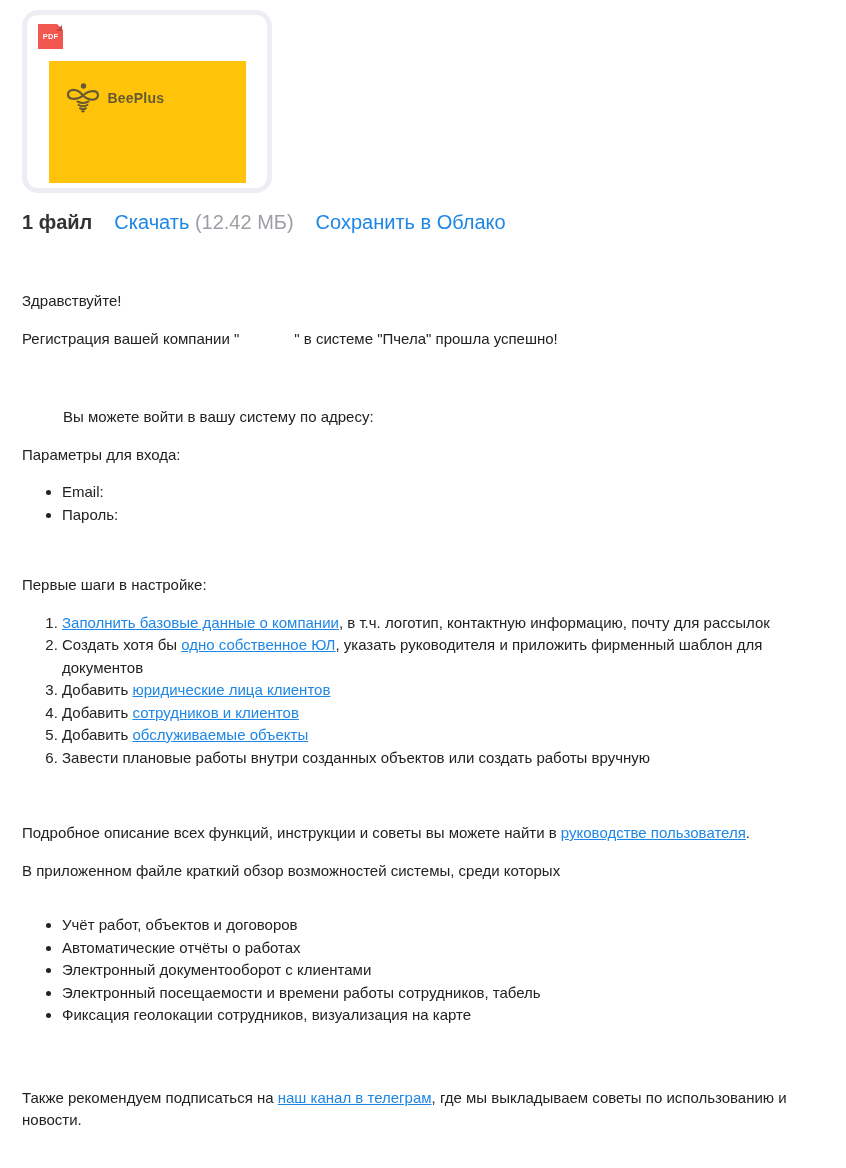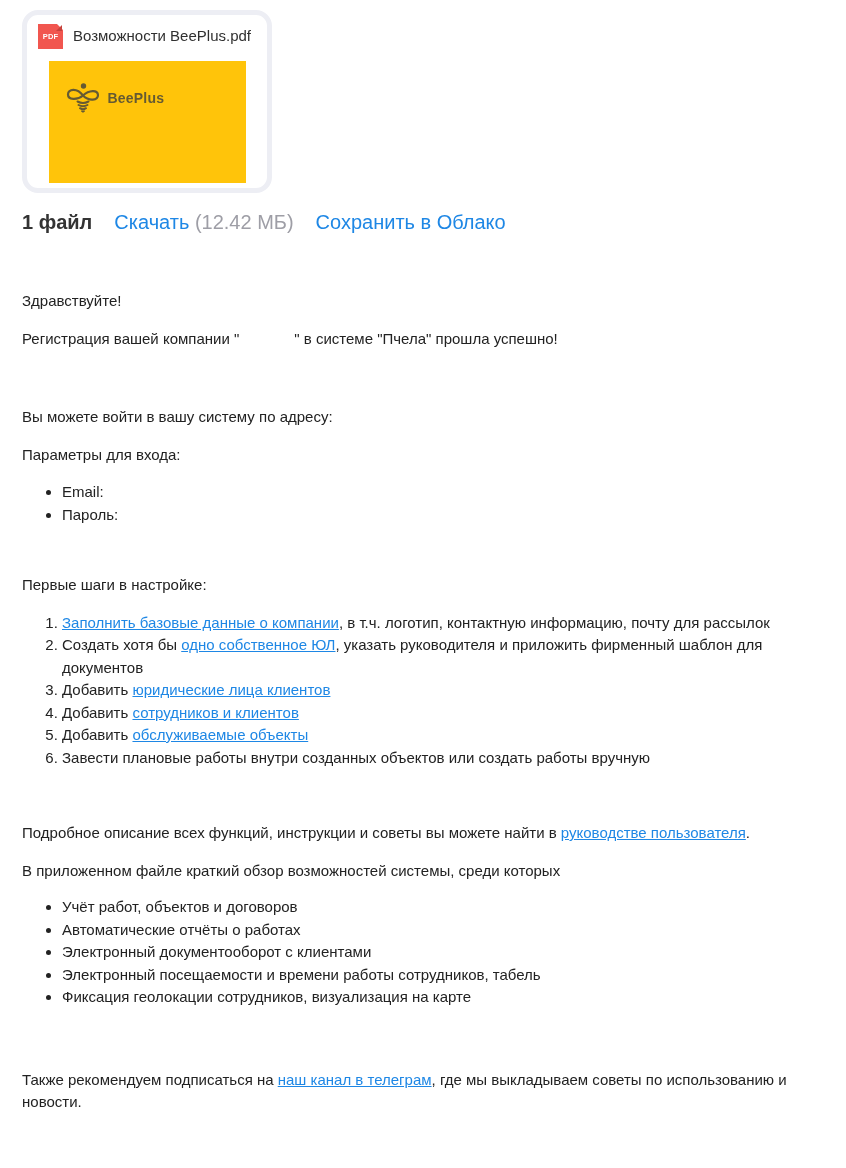--- a/index.html
+++ b/index.html
@@ -58,21 +58,20 @@
   .gap{display:inline-block;height:1px;}
 </style>
 </head>
 <body>
 
 <div class="page">
 
   <div class="attach-card">
     <div class="attach-header">
       <div class="pdf-icon">PDF</div>
-      <div class="attach-filename">Возможности BeePlus.pdf</div>
     </div>
     <div class="attach-thumb">
       <div class="bee-logo">
         <svg width="36" height="31" viewBox="0 0 36 31">
           <g fill="none" stroke="#655A33" stroke-width="2.2" stroke-linecap="round">
             <path d="M18,12.5 C12,4.5 3,6 3,11.5 C3,17 12,17.5 18,12.5 C24,7 33,6.5 33,12 C33,17.5 24,18.5 18,12.5"></path>
             <path d="M12.5,18.5 q5.5,3 11,0" stroke-width="2"></path>
             <path d="M13.5,22 q4.5,2.6 9,0" stroke-width="2"></path>
             <path d="M15,25.2 q3,2 6,0" stroke-width="2"></path>
             <path d="M17,28.2 q1,1 2,0" stroke-width="1.8"></path>
@@ -89,38 +88,38 @@
     <span>
       <a class="action-link" href="#">Скачать</a>
       <span class="file-size">(12.42 МБ)</span>
     </span>
     <a class="action-link" href="#">Сохранить в Облако</a>
   </div>
 
   <div class="email-body">
       <p style="margin-top: 0px;"><span>Здравствуйте!</span></p>
       <p style="margin-top: 15px;"><span>Регистрация вашей компании "</span><span class="gap" style="width: 55px;"></span><span>" в системе "Пчела" прошла успешно!</span></p>
-      <p style="margin-top: 56px;"><span>Вы можете войти в вашу систему по адресу:</span></p>
+      <p style="margin-top: 56px; margin-left: 41px;"><span>Вы можете войти в вашу систему по адресу:</span></p>
       <p style="margin-top: 15px;"><span>Параметры для входа:</span></p>
       <ul style="margin-top: 15px;">
         <li><span>Email:</span></li>
         <li><span>Пароль:</span></li>
       </ul>
       <p style="margin-top: 48px;"><span>Первые шаги в настройке:</span></p>
       <ol style="margin-top: 15px;">
         <li><a href="#" class="body-link">Заполнить базовые данные о компании</a><span>, в т.ч. логотип, контактную информацию, почту для рассылок</span></li>
         <li><span>Создать хотя бы </span><a href="#" class="body-link">одно собственное ЮЛ</a><span>, указать руководителя и приложить фирменный шаблон для документов</span></li>
         <li><span>Добавить </span><a href="#" class="body-link">юридические лица клиентов</a></li>
         <li><span>Добавить </span><a href="#" class="body-link">сотрудников и клиентов</a></li>
         <li><span>Добавить </span><a href="#" class="body-link">обслуживаемые объекты</a></li>
         <li><span>Завести плановые работы внутри созданных объектов или создать работы вручную</span></li>
       </ol>
       <p style="margin-top: 53px;"><span>Подробное описание всех функций, инструкции и советы вы можете найти в </span><a href="#" class="body-link">руководстве пользователя</a><span>.</span></p>
       <p style="margin-top: 15px;"><span>В приложенном файле краткий обзор возможностей системы, среди которых</span></p>
-      <ul style="margin-top: 14px;">
+      <ul style="margin-top: 32px;">
         <li><span>Учёт работ, объектов и договоров</span></li>
         <li><span>Автоматические отчёты о работах</span></li>
         <li><span>Электронный документооборот с клиентами</span></li>
         <li><span>Электронный посещаемости и времени работы сотрудников, табель</span></li>
         <li><span>Фиксация геолокации сотрудников, визуализация на карте</span></li>
       </ul>
       <p style="margin-top: 60px;"><span>Также рекомендуем подписаться на </span><a href="#" class="body-link">наш канал в телеграм</a><span>, где мы выкладываем советы по использованию и новости.</span></p>
     </div>
 
 </div>

